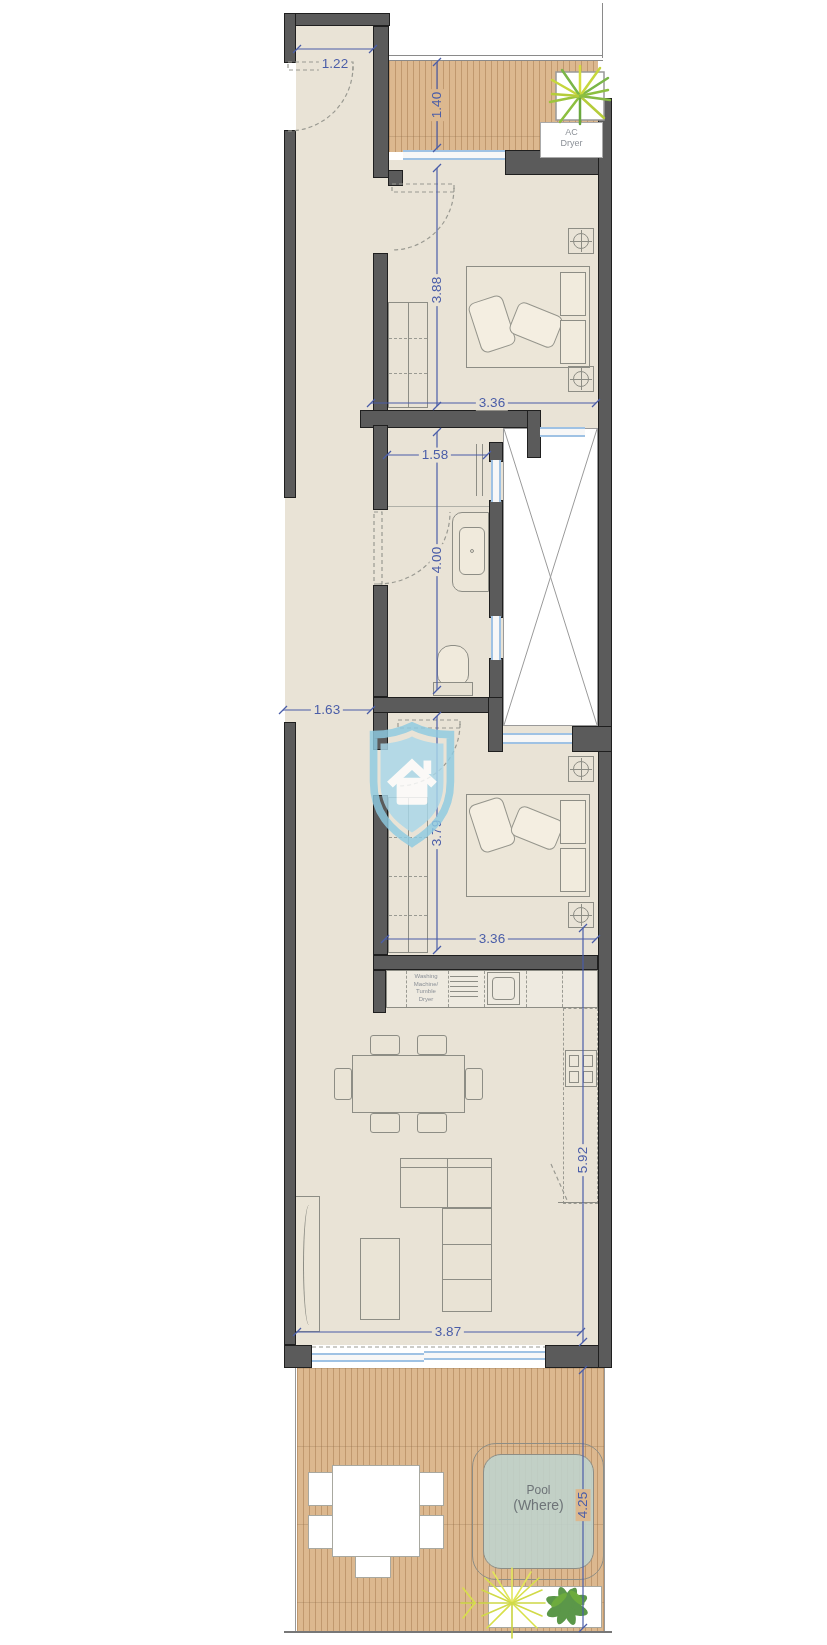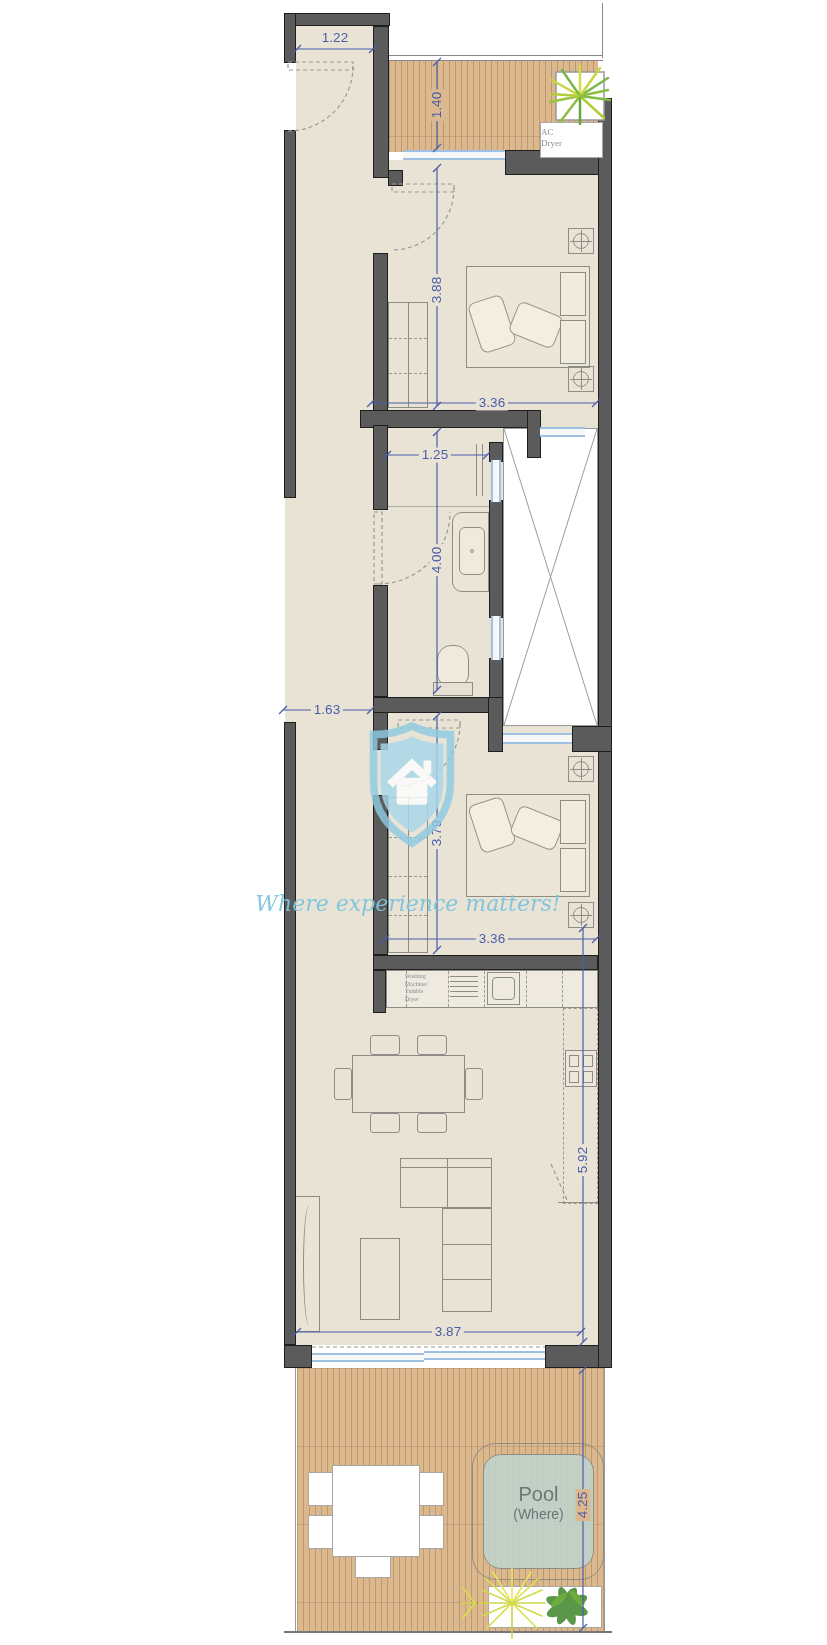--- a/index.html
+++ b/index.html
@@ -18,21 +18,21 @@
        transform:translate(-50%,-50%);line-height:1.1;}
   .dim.v{transform:translate(-50%,-50%) rotate(-90deg);}
   .dim.ondeck{background:#dcb88f;}
   .pillow{background:#f4eee1;border:1px solid #95958c;border-radius:7px;}
   .spot{border:1px solid #8d8d85;}
   .spot .c{position:absolute;inset:4px;border:1px solid #8d8d85;border-radius:50%;}
   .spot .vl{position:absolute;left:50%;top:1px;bottom:1px;width:1px;background:#8d8d85;}
   .spot .hl{position:absolute;top:50%;left:1px;right:1px;height:1px;background:#8d8d85;}
   .dashv{border-left:1px dashed #9a9a92;}
   .dashh{border-top:1px dashed #9a9a92;}
-  .smalltxt{color:#8b9097;line-height:1.25;font-family:Liberation Serif, serif;}
+  .smalltxt{color:#8b9097;text-align:center;line-height:1.25;}
   svg.overlay{position:absolute;left:0;top:0;pointer-events:none;}
 </style>
 </head>
 <body>
 
 <div id="plan">
 
   <div class="abs floor" style="left:296px;top:26px;width:77px;height:134px;"></div>
   <div class="abs floor" style="left:285px;top:160px;width:88px;height:1185px;"></div>
   <div class="abs floor" style="left:373px;top:160px;width:225px;height:1185px;"></div>
@@ -150,21 +150,21 @@
   <div class="abs" style="left:332px;top:1465px;width:88px;height:92px;background:#fff;border:1px solid #a8a8a0;"></div>
   <div class="abs" style="left:308px;top:1472px;width:25px;height:34px;background:#fff;border:1px solid #a8a8a0;"></div>
   <div class="abs" style="left:308px;top:1515px;width:25px;height:34px;background:#fff;border:1px solid #a8a8a0;"></div>
   <div class="abs" style="left:419px;top:1472px;width:25px;height:34px;background:#fff;border:1px solid #a8a8a0;"></div>
   <div class="abs" style="left:419px;top:1515px;width:25px;height:34px;background:#fff;border:1px solid #a8a8a0;"></div>
   <div class="abs" style="left:355px;top:1556px;width:36px;height:22px;background:#fff;border:1px solid #a8a8a0;"></div>
 
   <div class="abs" style="left:472px;top:1443px;width:132px;height:137px;border:1px solid #8d8d85;border-radius:24px;"></div>
   <div class="abs" style="left:483px;top:1454px;width:111px;height:115px;border:1px solid #8d8d85;border-radius:18px;background:rgba(190,211,206,0.88);"></div>
   <div class="abs" style="left:483px;top:1483px;width:111px;text-align:center;color:#6e7478;">
-    <div style="font-size:20px;">Pool</div>
+    <div style="font-size:12px;">Pool</div>
     <div style="font-size:14px;">(Where)</div>
   </div>
   <div class="abs" style="left:488px;top:1586px;width:114px;height:42px;background:#fff;border:1px solid #a8a8a0;"></div>
 
   <div class="abs wall" style="left:286px;top:13px;width:104px;height:13px;"></div>
   <div class="abs wall" style="left:284px;top:13px;width:12px;height:50px;"></div>
   <div class="abs wall" style="left:284px;top:130px;width:12px;height:368px;"></div>
   <div class="abs wall" style="left:284px;top:722px;width:12px;height:623px;"></div>
   <div class="abs wall" style="left:284px;top:1345px;width:28px;height:23px;"></div>
   <div class="abs wall" style="left:545px;top:1345px;width:67px;height:23px;"></div>
@@ -307,37 +307,36 @@
         <line x1="579" y1="1346" x2="587" y2="1338"></line>
       <line x1="297" y1="1332" x2="581" y2="1332"></line>
         <line x1="293" y1="1336" x2="301" y2="1328"></line>
         <line x1="577" y1="1336" x2="585" y2="1328"></line>
       <line x1="583" y1="1370" x2="583" y2="1628"></line>
         <line x1="579" y1="1374" x2="587" y2="1366"></line>
         <line x1="579" y1="1632" x2="587" y2="1624"></line>
     </g>
   </svg>
 
-  <div class="abs dim" style="left:335px;top:38px;z-index:9;">1.22</div>
+  <div class="abs dim" style="left:335px;top:64px;z-index:9;">1.22</div>
   <div class="abs dim v ondeck" style="left:437px;top:105px;z-index:9;">1.40</div>
   <div class="abs dim v" style="left:437px;top:290px;z-index:9;">3.88</div>
   <div class="abs dim" style="left:492px;top:403px;z-index:9;">3.36</div>
-  <div class="abs dim" style="left:435px;top:455px;z-index:9;">1.25</div>
+  <div class="abs dim" style="left:435px;top:455px;z-index:9;">1.58</div>
   <div class="abs dim v" style="left:437px;top:560px;z-index:9;">4.00</div>
   <div class="abs dim" style="left:327px;top:710px;z-index:9;">1.63</div>
   <div class="abs dim v" style="left:437px;top:833px;z-index:9;">3.79</div>
   <div class="abs dim" style="left:492px;top:939px;z-index:9;">3.36</div>
   <div class="abs dim v" style="left:583px;top:1160px;z-index:9;">5.92</div>
   <div class="abs dim" style="left:448px;top:1332px;z-index:9;">3.87</div>
   <div class="abs dim v ondeck" style="left:583px;top:1505px;z-index:9;">4.25</div>
 
   <svg class="overlay" style="left:364px;top:722px;z-index:12;opacity:0.82;" width="96" height="126" viewBox="0 0 100 131">
     <path d="M50 4 C62 10 76 13 90 13 L90 62 C90 95 72 112 50 126 C28 112 10 95 10 62 L10 13 C24 13 38 10 50 4 Z" fill="none" stroke="#8ecbe2" stroke-width="8"></path>
     <g transform="translate(50,65) scale(0.82) translate(-50,-65)">
       <path d="M50 4 C62 10 76 13 90 13 L90 62 C90 95 72 112 50 126 C28 112 10 95 10 62 L10 13 C24 13 38 10 50 4 Z" fill="#a9d8ea"></path>
     </g>
     <rect x="62" y="40" width="8" height="14" fill="#fff"></rect>
     <path d="M24 62 L50 38 L76 62 L70 68 L50 50 L30 68 Z" fill="#fff"></path>
     <rect x="34" y="58" width="32" height="28" rx="3" fill="#fff"></rect>
   </svg>
-  <div class="abs" style="left:408px;top:903px;transform:translate(-50%,-50%);z-index:12;font-size:22px;font-style:italic;font-family:'DejaVu Serif',serif;color:rgba(125,196,220,0.95);white-space:nowrap;">Where experience matters!</div>
 
 </div>
 
 </body></html>

